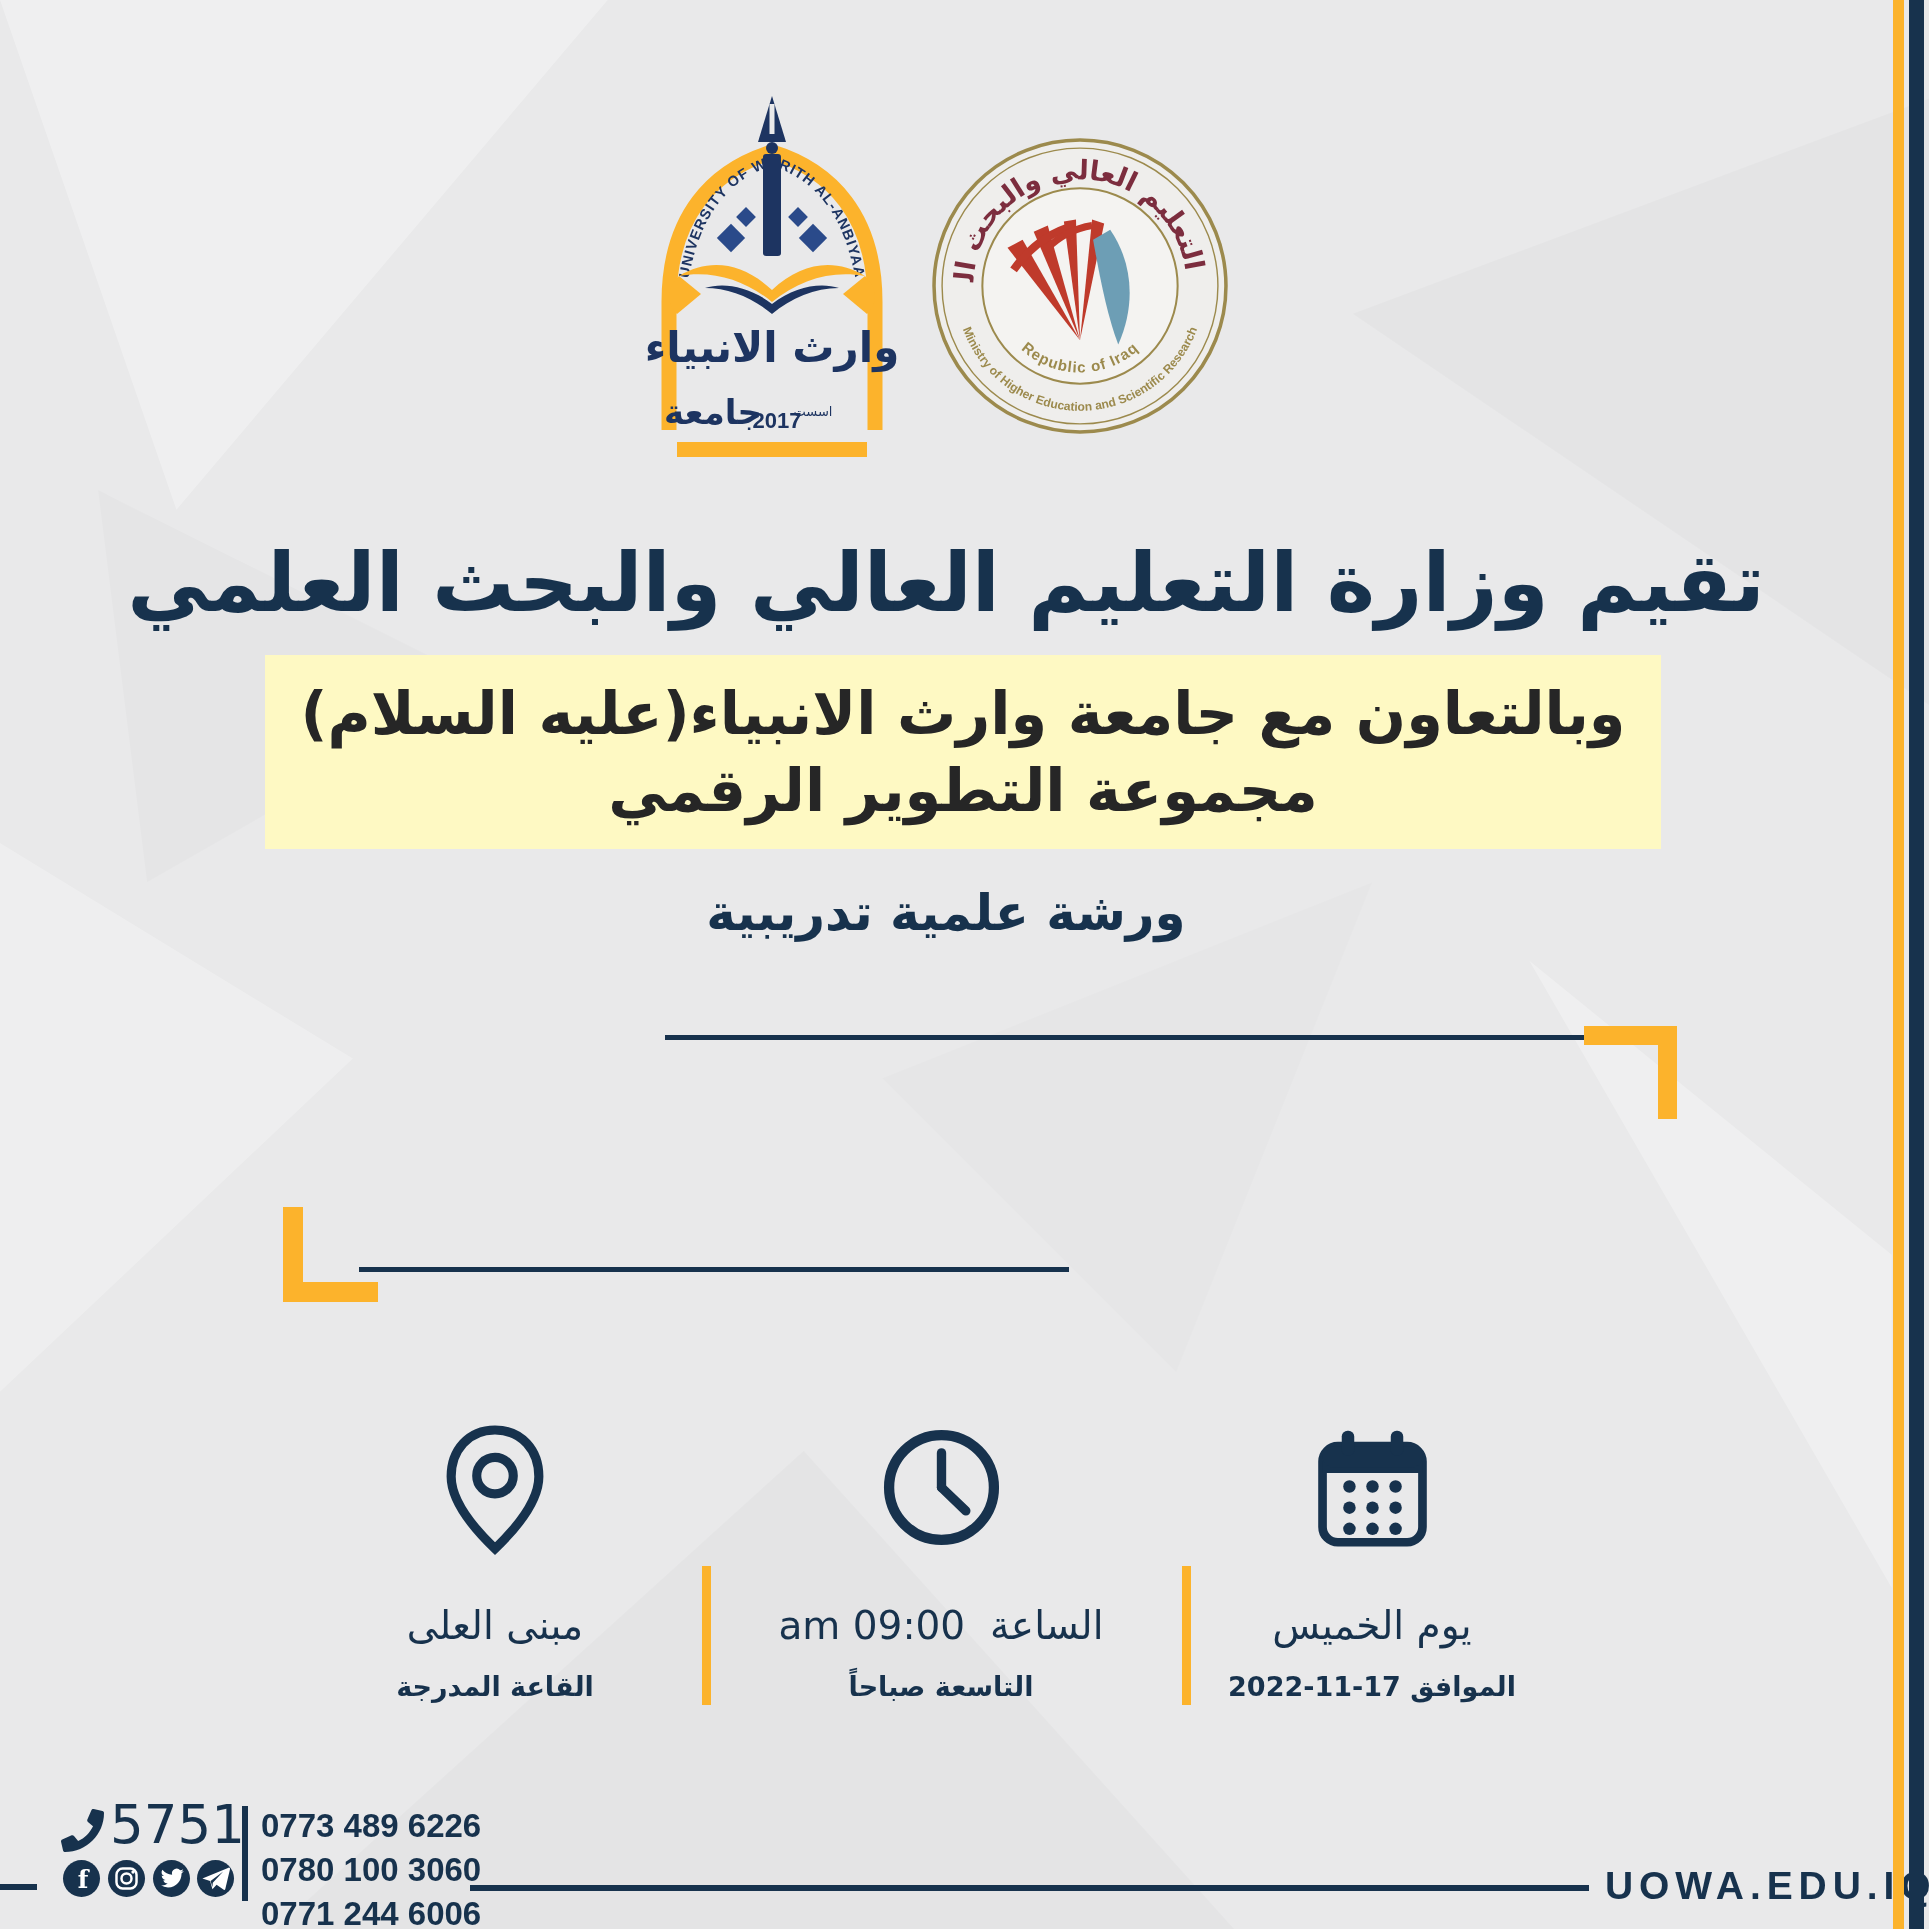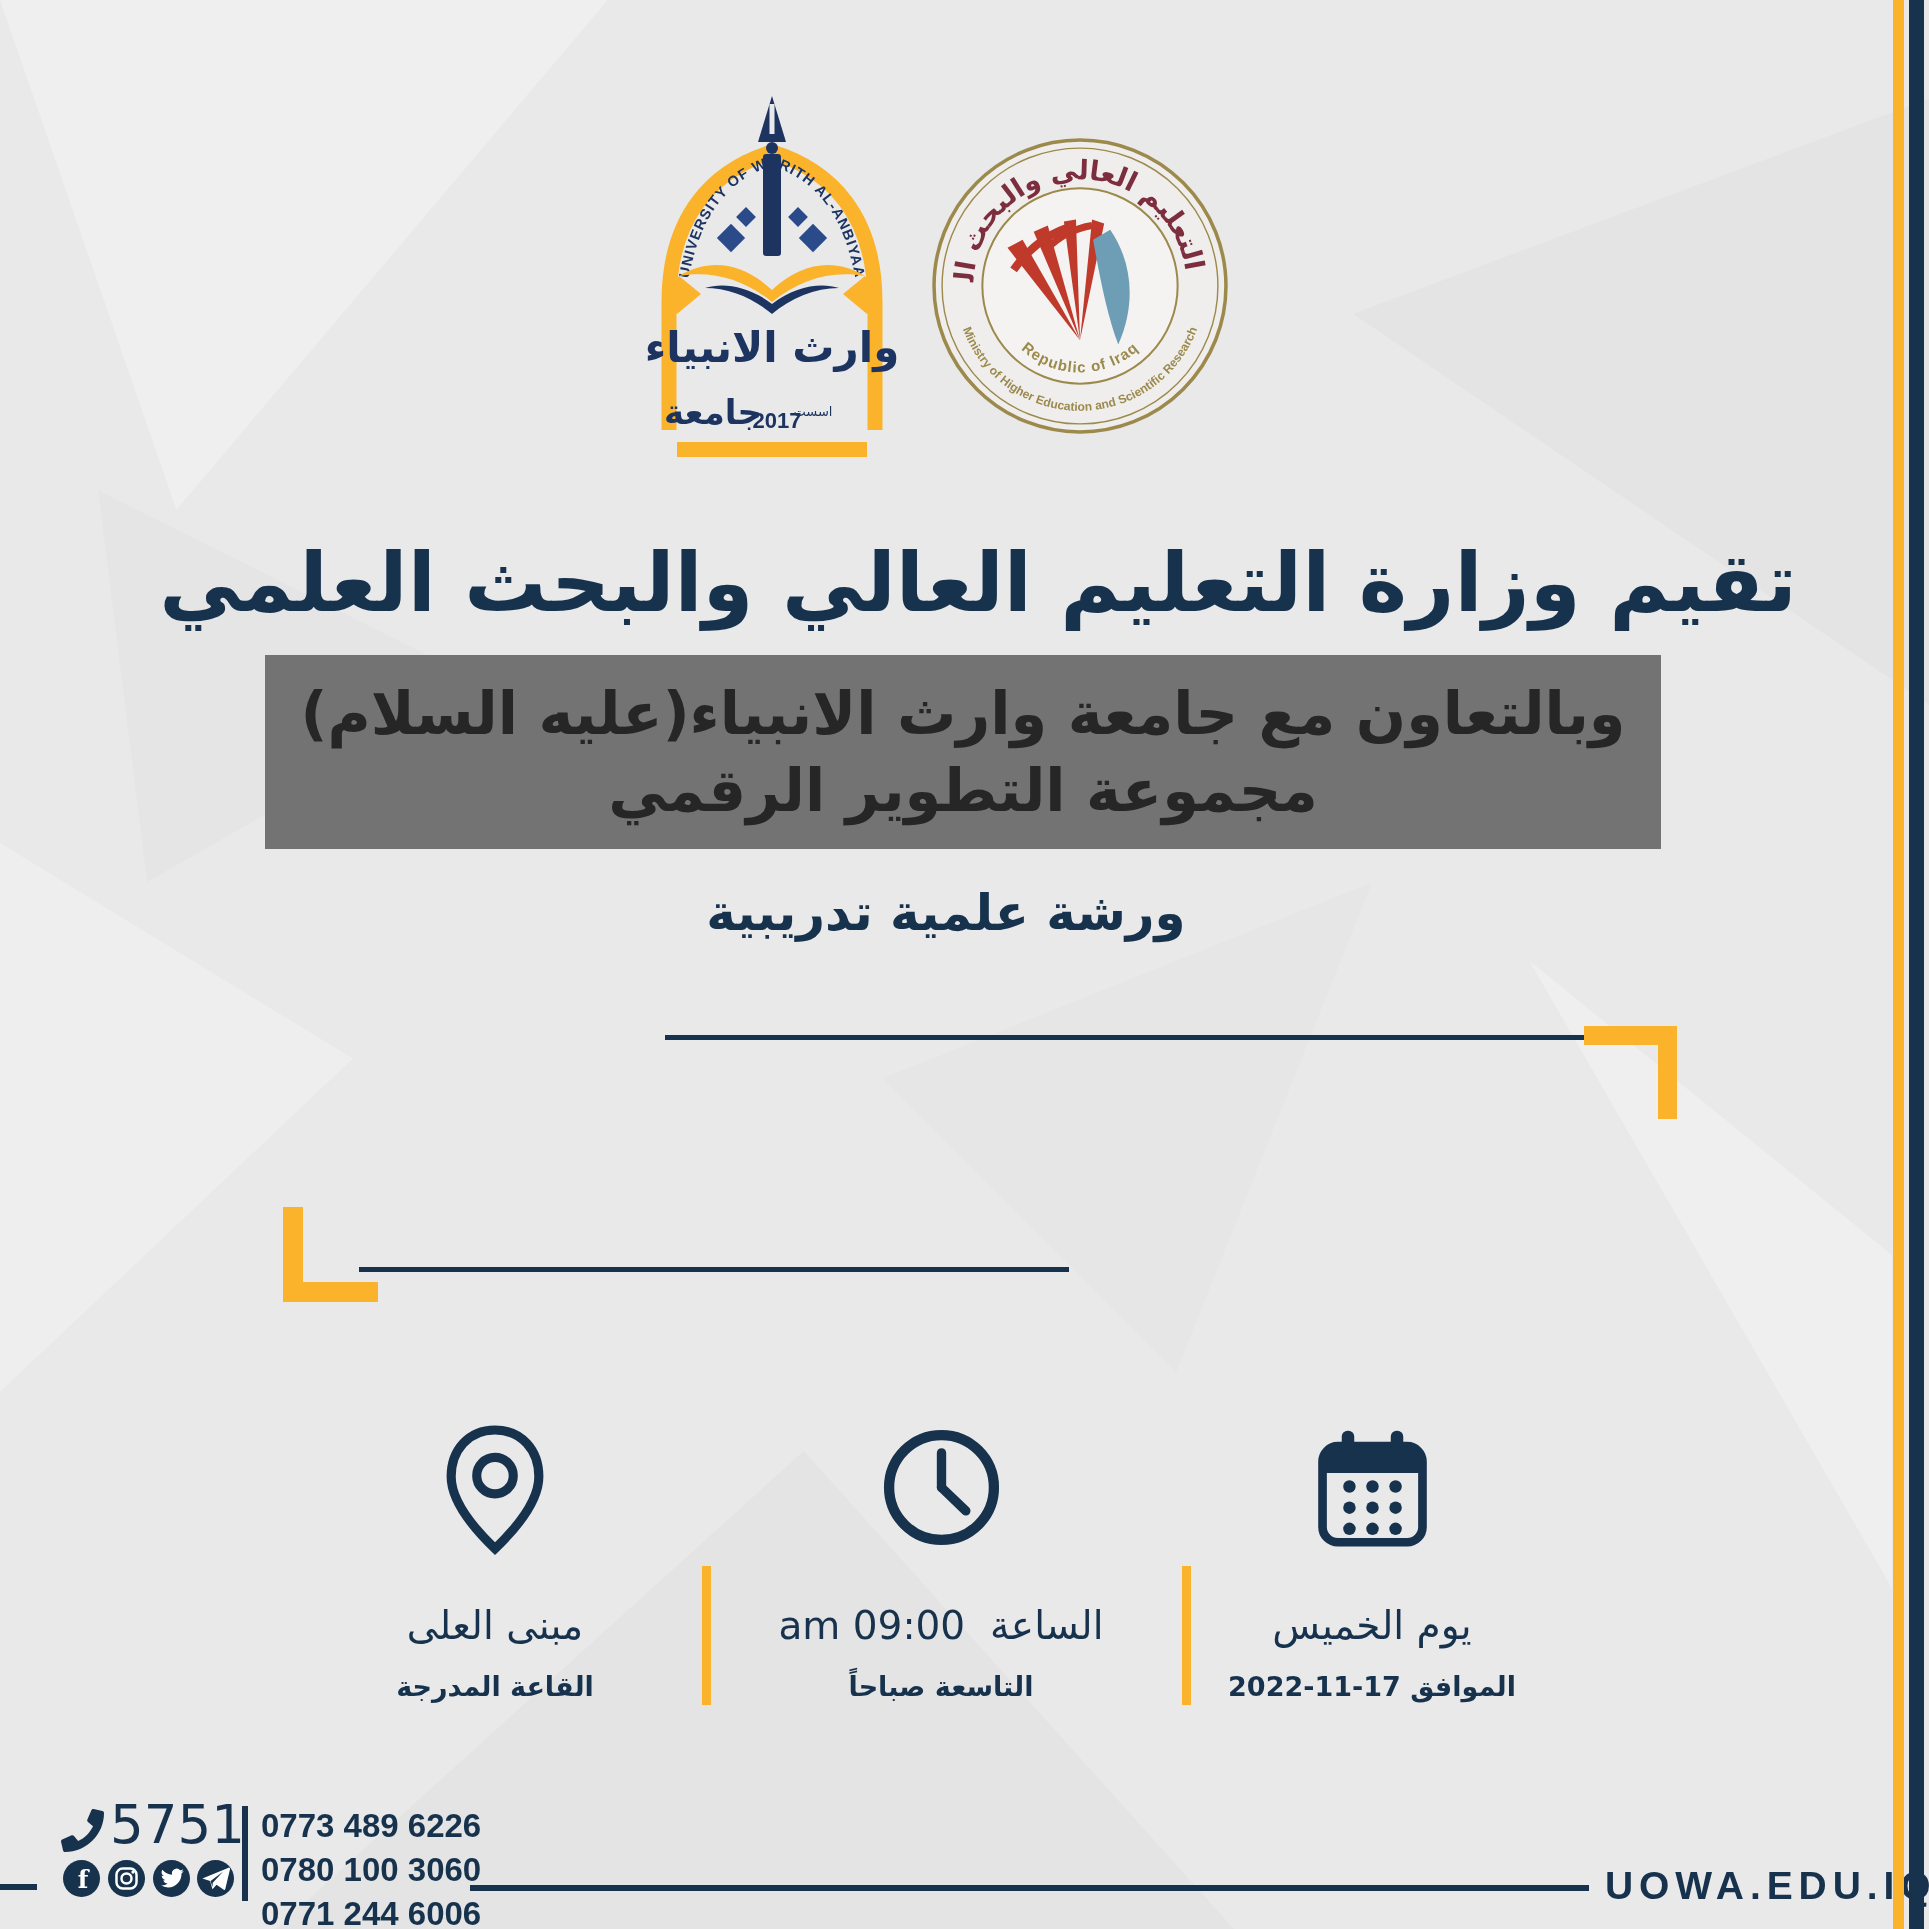--- a/index.html
+++ b/index.html
@@ -13,24 +13,24 @@
 
   
   .stripe-yellow{left:1893px;top:0;width:10.8px;height:1930px;background:#fcb32c;z-index:5;}
   .stripe-navy{left:1909px;top:0;width:14.7px;height:1930px;background:#17324d;z-index:5;}
 
   
   .uni-logo{left:616px;top:90px;width:312px;height:390px;z-index:2;}
   .min-logo{left:929px;top:135px;width:302px;height:302px;z-index:2;}
 
   
-  .headline{top:535px;font-size:82px;font-weight:bold;color:#17324d;z-index:2;padding-left:32px;}
-
-  
-  .coop-box{left:265px;top:655px;width:1396px;height:194px;background:#737373;
+  .headline{top:535px;font-size:82px;font-weight:bold;color:#17324d;z-index:2;}
+
+  
+  .coop-box{left:265px;top:655px;width:1396px;height:194px;background:#fef9c3;
     display:flex;flex-direction:column;justify-content:center;align-items:center;gap:7.8px;z-index:2;}
   .coop-line{font-size:59px;font-weight:bold;color:#262626;direction:rtl;white-space:nowrap;}
 
   
   .workshop{top:884px;font-size:50px;font-weight:bold;z-index:2;}
 
   
   .rule{background:#17324d;height:4.9px;z-index:2;}
   .rule-top{left:665px;top:1035px;width:919px;}
   .rule-bottom{left:359px;top:1267px;width:710px;}

